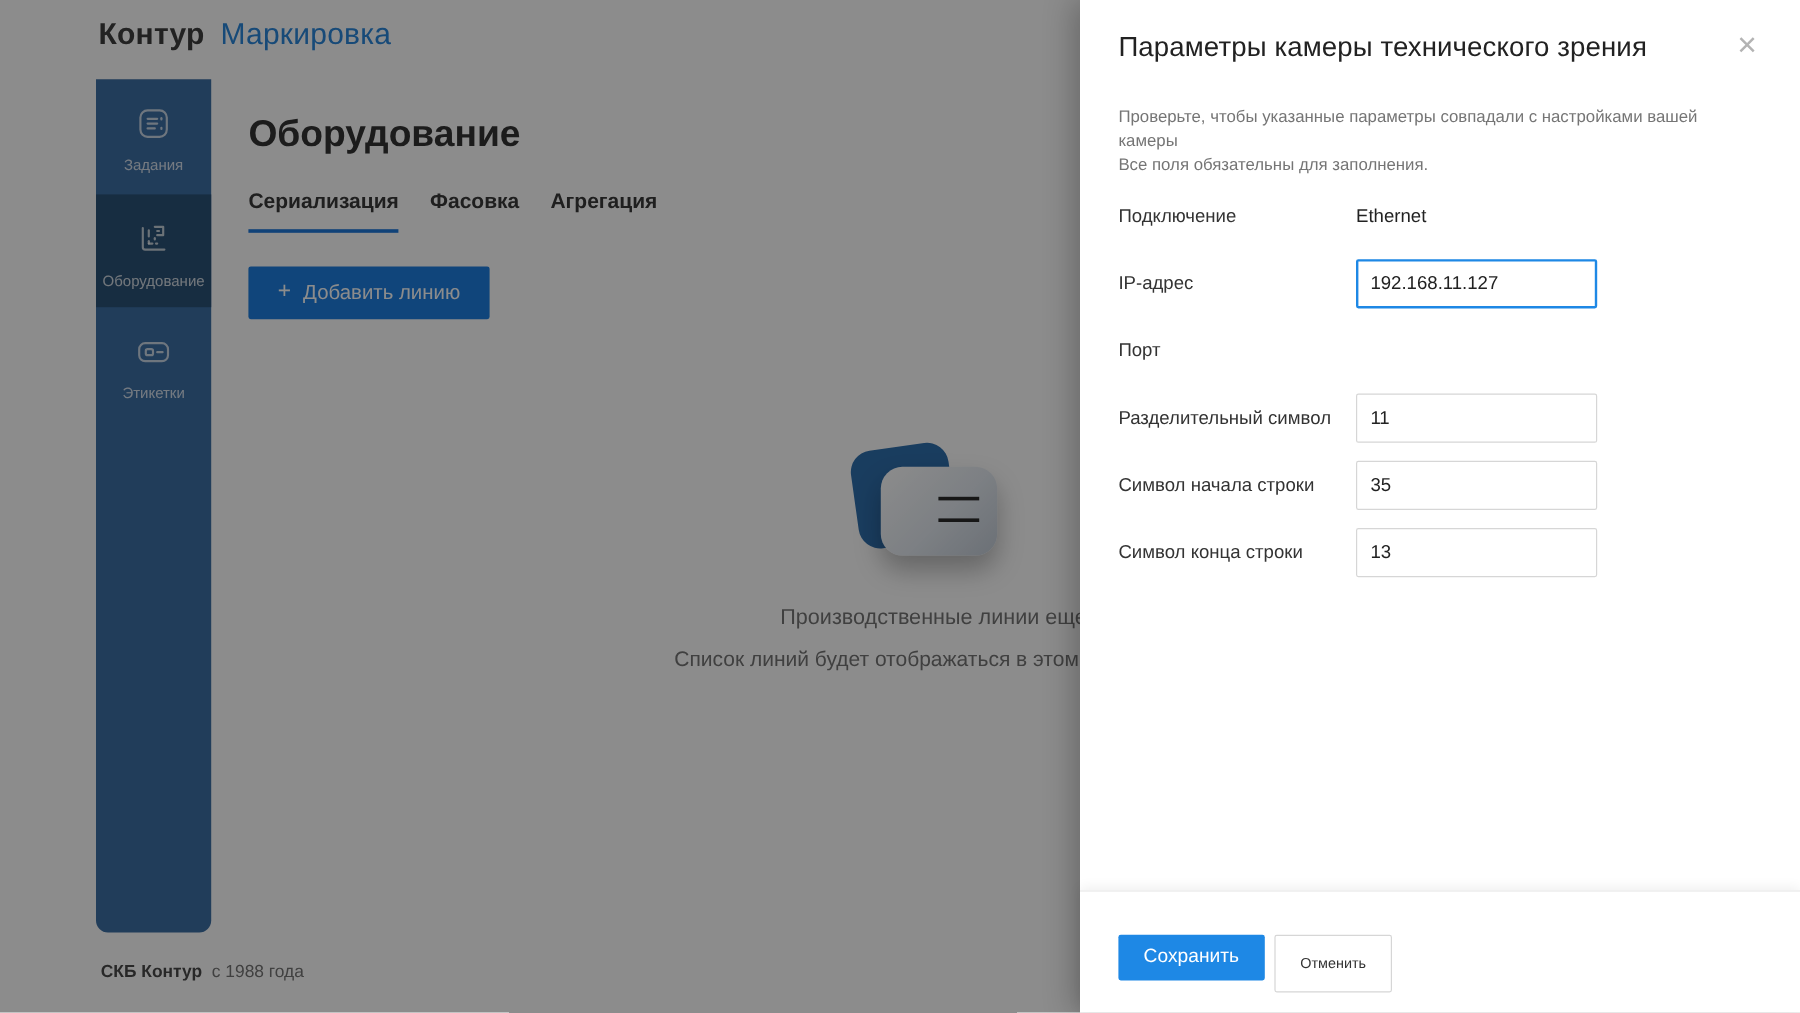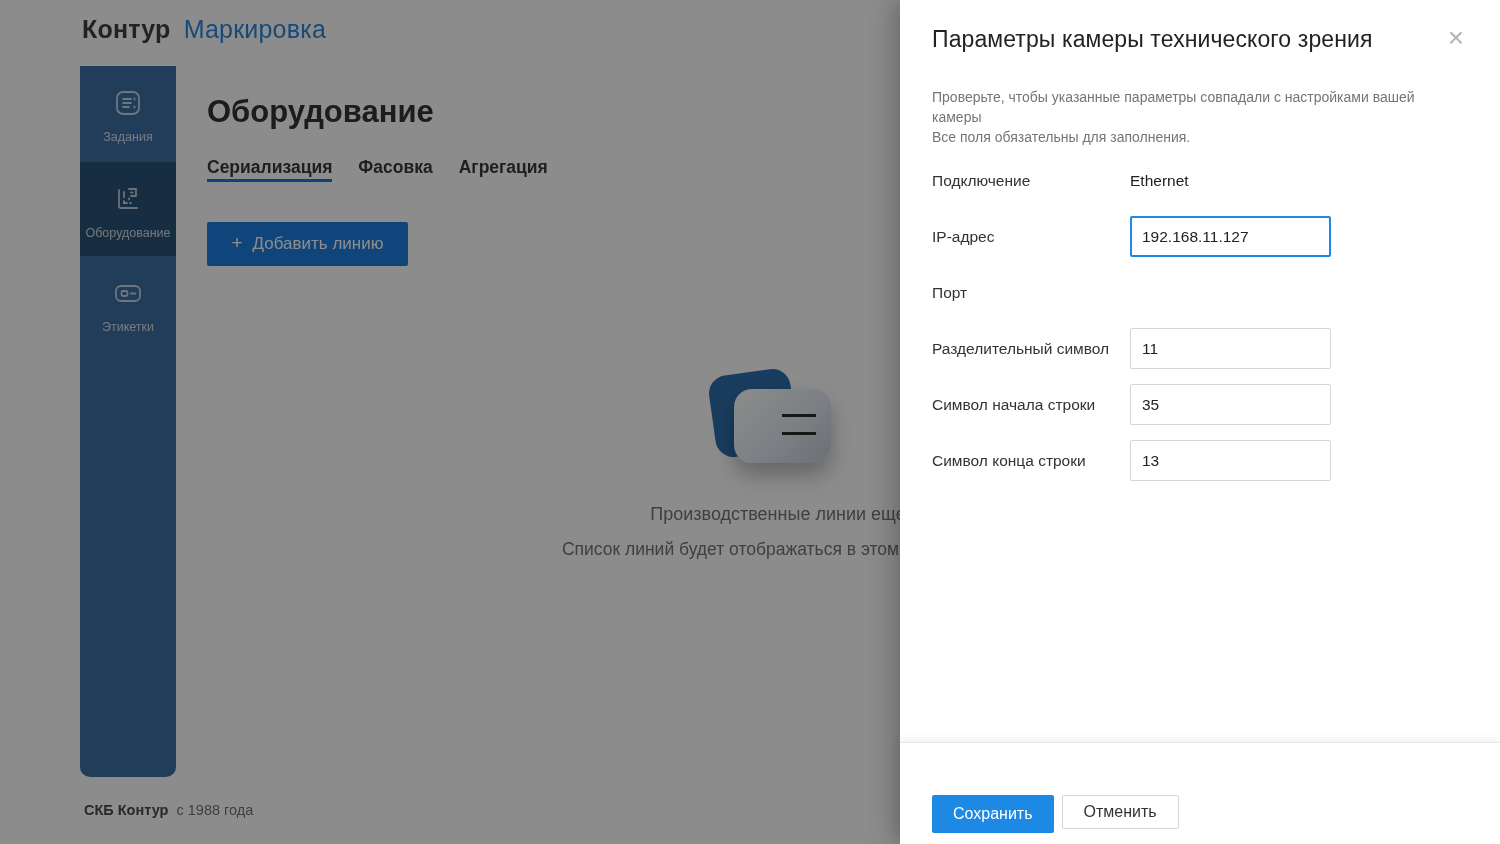--- a/index.html
+++ b/index.html
@@ -18,21 +18,21 @@
              background:#3d6fa5; border-radius:0 0 10px 10px; }
   .side-item { width:96px; padding:21px 4px 0 4px; height:96px; text-align:center; cursor:pointer; }
   .side-item.active { background:#2b5277; height:94px; }
   .side-item .icn { display:inline-block; width:32px; height:32px; }
   .side-item .lbl { display:block; margin-top:7px; font-size:12.5px; color:rgba(255,255,255,.78); }
   .icn svg { width:32px; height:32px; stroke:rgba(255,255,255,.72); fill:none; stroke-width:1.8; stroke-linecap:round; stroke-linejoin:round; }
 
   
   .page-title { position:absolute; left:207px; top:94px; font-size:31px; font-weight:700; color:#333; }
   .tabs { position:absolute; left:207px; top:157px; display:flex; gap:26px; }
-  .tab { font-size:17.5px; font-weight:700; color:#3a3a3a; padding-bottom:1px; cursor:pointer; border-bottom:3px solid transparent; }
+  .tab { font-size:17.5px; font-weight:700; color:#3a3a3a; padding-bottom:13px; cursor:pointer; border-bottom:3px solid transparent; }
   .tab.active { border-bottom-color:#1e79db; }
   .add-line-btn { position:absolute; left:207px; top:222px; width:201px; height:44px;
                   background:#1e7fe0; border:none; border-radius:2px; color:#fff; font-size:17px;
                   font-family:inherit; display:flex; align-items:center; justify-content:center; gap:10px; cursor:pointer; }
   .add-line-btn .plus { font-size:19px; font-weight:400; margin-top:-2px; }
 
   
   .illus { position:absolute; left:712px; top:368px; width:122px; height:96px; }
   .illus .back { position:absolute; left:0; top:4px; width:82px; height:82px; background:#2f6fad;
                  border-radius:18px; transform:rotate(-8deg); }
@@ -63,25 +63,25 @@
   .modal-sub { padding:34px 36px 0 32px; font-size:14px; line-height:20px; color:#757575; }
   .modal-form { padding:13px 36px 0 32px; }
   .frow { display:flex; align-items:center; height:41px; margin-bottom:15px; }
   .frow .flabel { width:198px; font-size:15.5px; color:#333; }
   .frow .fstatic { font-size:15.5px; color:#222; }
   .frow input { width:201px; height:41px; border:1px solid #d6d6d6; border-radius:2px; padding:0 11px;
                 font-size:15.5px; color:#222; font-family:inherit; outline:none; background:#fff; }
   .frow input.focused { border:2px solid #1e88e5; padding:0 10px; }
   .modal-foot { position:absolute; left:0; right:0; bottom:0; height:102px; background:#fff;
                 border-top:1px solid #e8e8e8; box-shadow:0 -2px 10px rgba(0,0,0,.07);
-                padding:52px 36px 0 32px; display:flex; align-items:flex-start; }
+                padding:36px 36px 0 32px; display:flex; align-items:flex-start; }
   .btn-save { height:38px; padding:0 21px; background:#1e88e5; border:none; border-radius:2px;
               color:#fff; font-size:16px; font-family:inherit; cursor:pointer; }
-  .btn-cancel { height:34px; padding:0 21px; margin-left:8px; background:#fff; border:1px solid #d6d6d6;
-                border-radius:2px; color:#333; font-size:16px; font-family:inherit; cursor:pointer; }
+  .btn-cancel { height:48px; padding:0 21px; margin-left:8px; background:#fff; border:1px solid #d6d6d6;
+                border-radius:2px; color:#333; font-size:12px; font-family:inherit; cursor:pointer; }
   .check-link { margin-left:auto; line-height:38px; color:#1976d2; font-size:16.5px; text-decoration:none; cursor:pointer; }
 </style>
 </head>
 <body>
 
 <div class="app">
 
   <div class="topbar">
     <div class="logo">
       <span class="brand">Контур</span>

